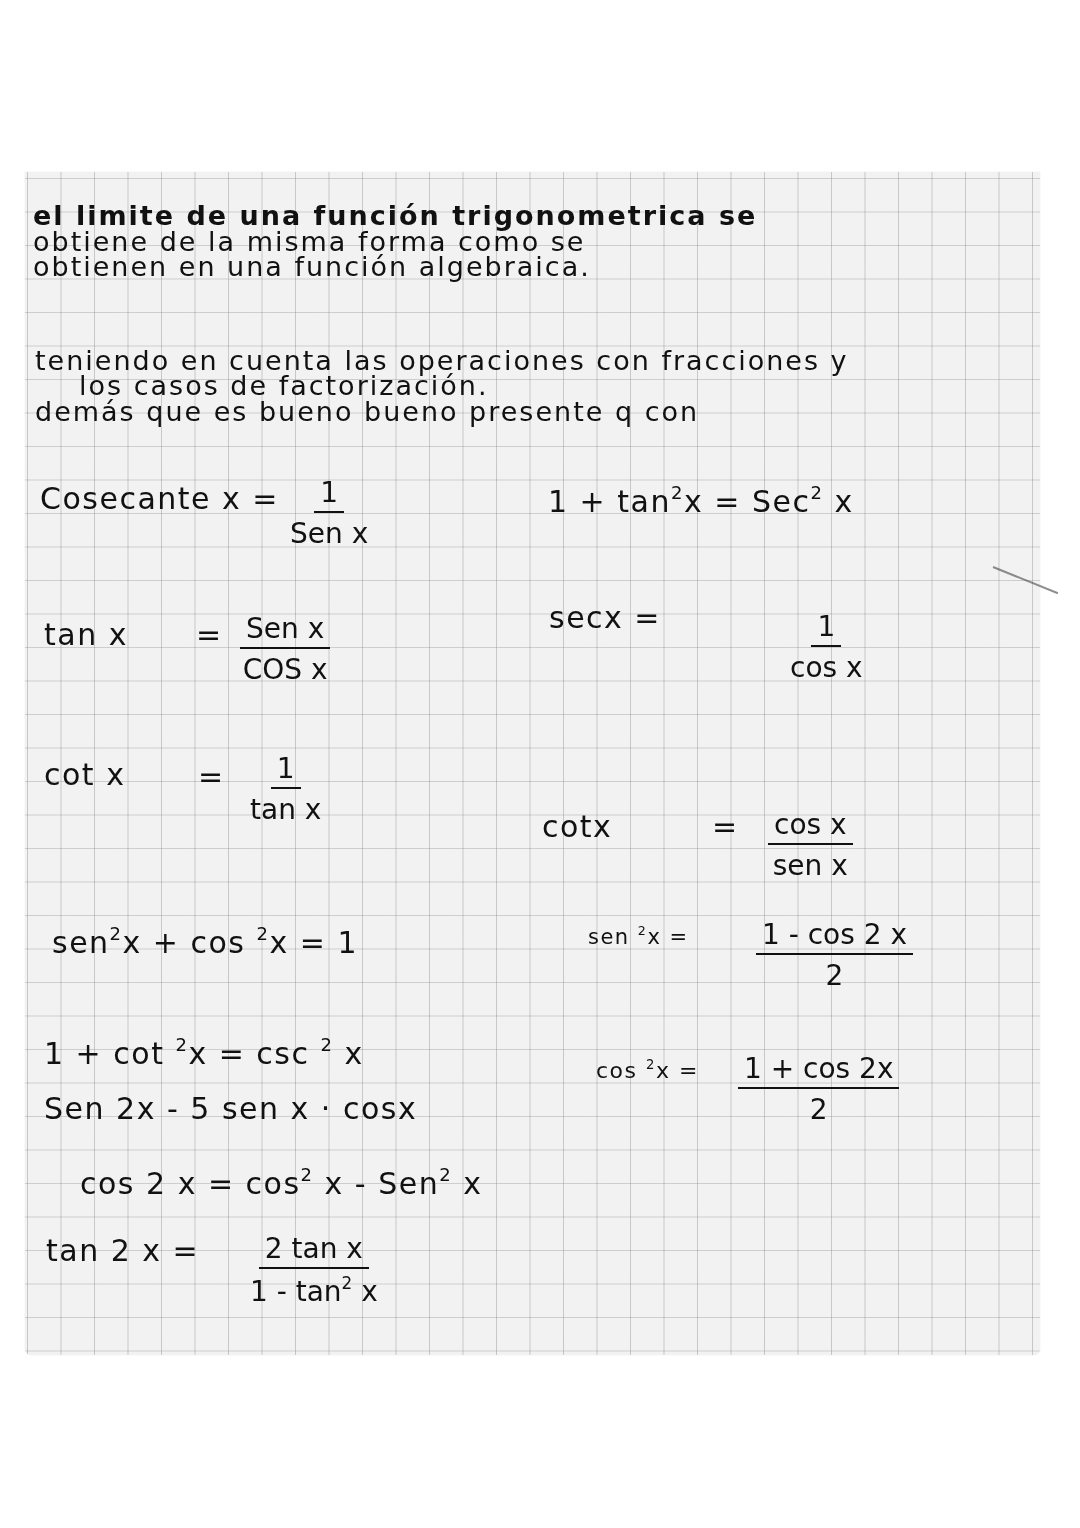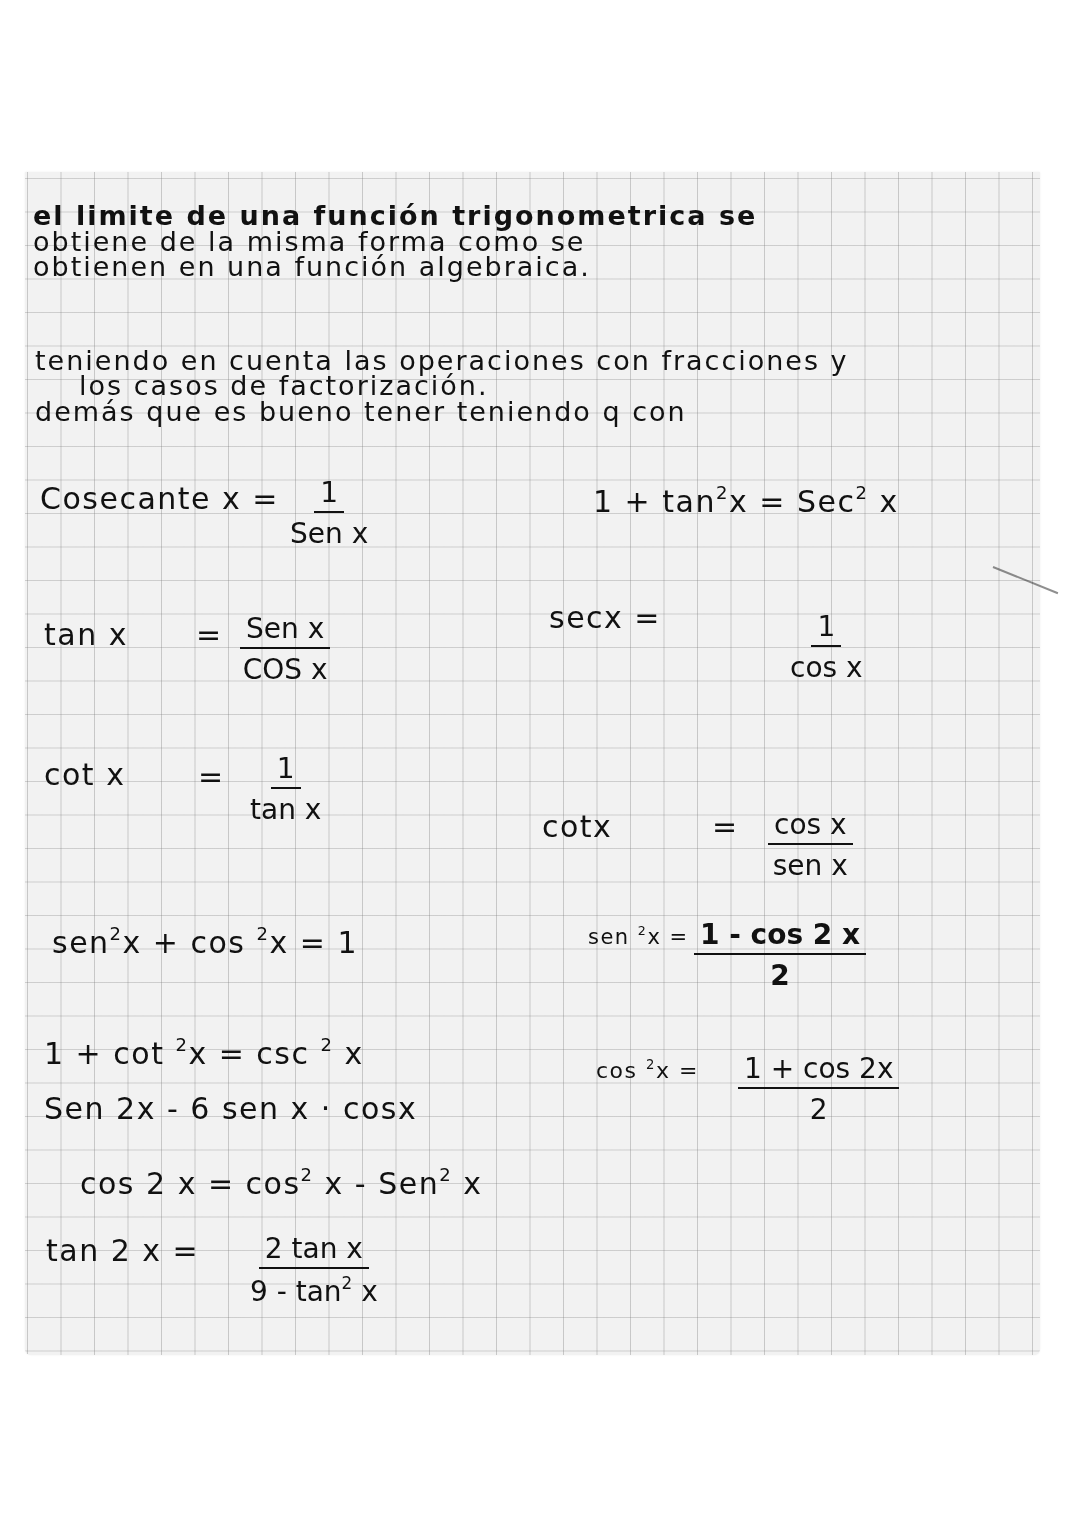--- a/index.html
+++ b/index.html
@@ -37,29 +37,29 @@
 <body>
 
 <div class="paper"></div>
 
 <div class="hw para" style="left:33px; top:202px;font-weight:bold;">el  limite  de  una  función  trigonometrica  se</div>
 <div class="hw para" style="left:33px; top:228px;">obtiene   de la  misma  forma  como  se</div>
 <div class="hw para" style="left:33px; top:253px;">obtienen  en una  función  algebraica.</div>
 
 <div class="hw para" style="left:35px; top:347px;">teniendo  en  cuenta  las  operaciones  con  fracciones  y</div>
 <div class="hw para" style="left:35px; top:372px;margin-left:44px;">los  casos  de  factorización.</div>
-<div class="hw para" style="left:35px; top:398px;">demás  que  es bueno   tener  teniendo  q con</div>
+<div class="hw para" style="left:35px; top:398px;">demás  que  es bueno   bueno  presente  q con</div>
 
 <div class="hw eq" style="left:40px; top:484px;">Cosecante x  =</div>
 <div class="frac" style="left:290px; top:476px;">
   <span class="num">1</span>
   <span class="den">Sen x</span>
 </div>
 
-<div class="hw eq" style="left:548px; top:484px;margin-left:45px;">
+<div class="hw eq" style="left:548px; top:484px;">
   <span>1 + tan</span><sup>2</sup><span>x  =  Sec</span><sup>2</sup><span> x</span>
 </div>
 
 <div class="hw eq" style="left:44px; top:620px;">tan x</div>
 <div class="hw eq" style="left:196px; top:620px;">=</div>
 <div class="frac" style="left:240px; top:612px;">
   <span class="num">Sen x</span>
   <span class="den">COS x</span>
 </div>
 
@@ -83,42 +83,42 @@
   <span class="den">sen x</span>
 </div>
 
 <div class="hw eq" style="left:52px; top:925px;">
   <span>sen</span><sup>2</sup><span>x  +  cos </span><sup>2</sup><span>x  = 1</span>
 </div>
 
 <div class="hw eq" style="left:588px; top:925px; font-size:21px;">
   <span>sen </span><sup>2</sup><span>x =</span>
 </div>
-<div class="frac" style="left:694px; top:918px;font-weight:bold;">
+<div class="frac" style="left:756px; top:918px;">
   <span class="num">1 - cos 2 x</span>
   <span class="den">2</span>
 </div>
 
 <div class="hw eq" style="left:44px; top:1036px;">
   <span>1 + cot </span><sup>2</sup><span>x  =  csc </span><sup>2</sup><span> x</span>
 </div>
 
 <div class="hw eq" style="left:596px; top:1058px; font-size:22px;">
   <span>cos </span><sup>2</sup><span>x =</span>
 </div>
 <div class="frac" style="left:738px; top:1052px;">
   <span class="num">1 + cos 2x</span>
   <span class="den">2</span>
 </div>
 
-<div class="hw eq" style="left:44px; top:1094px;">Sen 2x - 6 sen x · cosx</div>
+<div class="hw eq" style="left:44px; top:1094px;">Sen 2x - 5 sen x · cosx</div>
 
 <div class="hw eq" style="left:64px; top:1166px;margin-left:16px;">
   <span>cos 2 x   =   cos</span><sup>2</sup><span> x  -  Sen</span><sup>2</sup><span> x</span>
 </div>
 
 <div class="hw eq" style="left:46px; top:1236px;">tan 2  x =</div>
 <div class="frac" style="left:250px; top:1232px;">
   <span class="num">2 tan x</span>
-  <span class="den"><span>9 - tan</span><sup>2</sup><span> x</span></span>
+  <span class="den"><span>1 - tan</span><sup>2</sup><span> x</span></span>
 </div>
 
 <div class="stray" style="left:993px; top:566px; width:70px; transform: rotate(22deg); opacity:0.55;"></div>
 
 </body></html>

